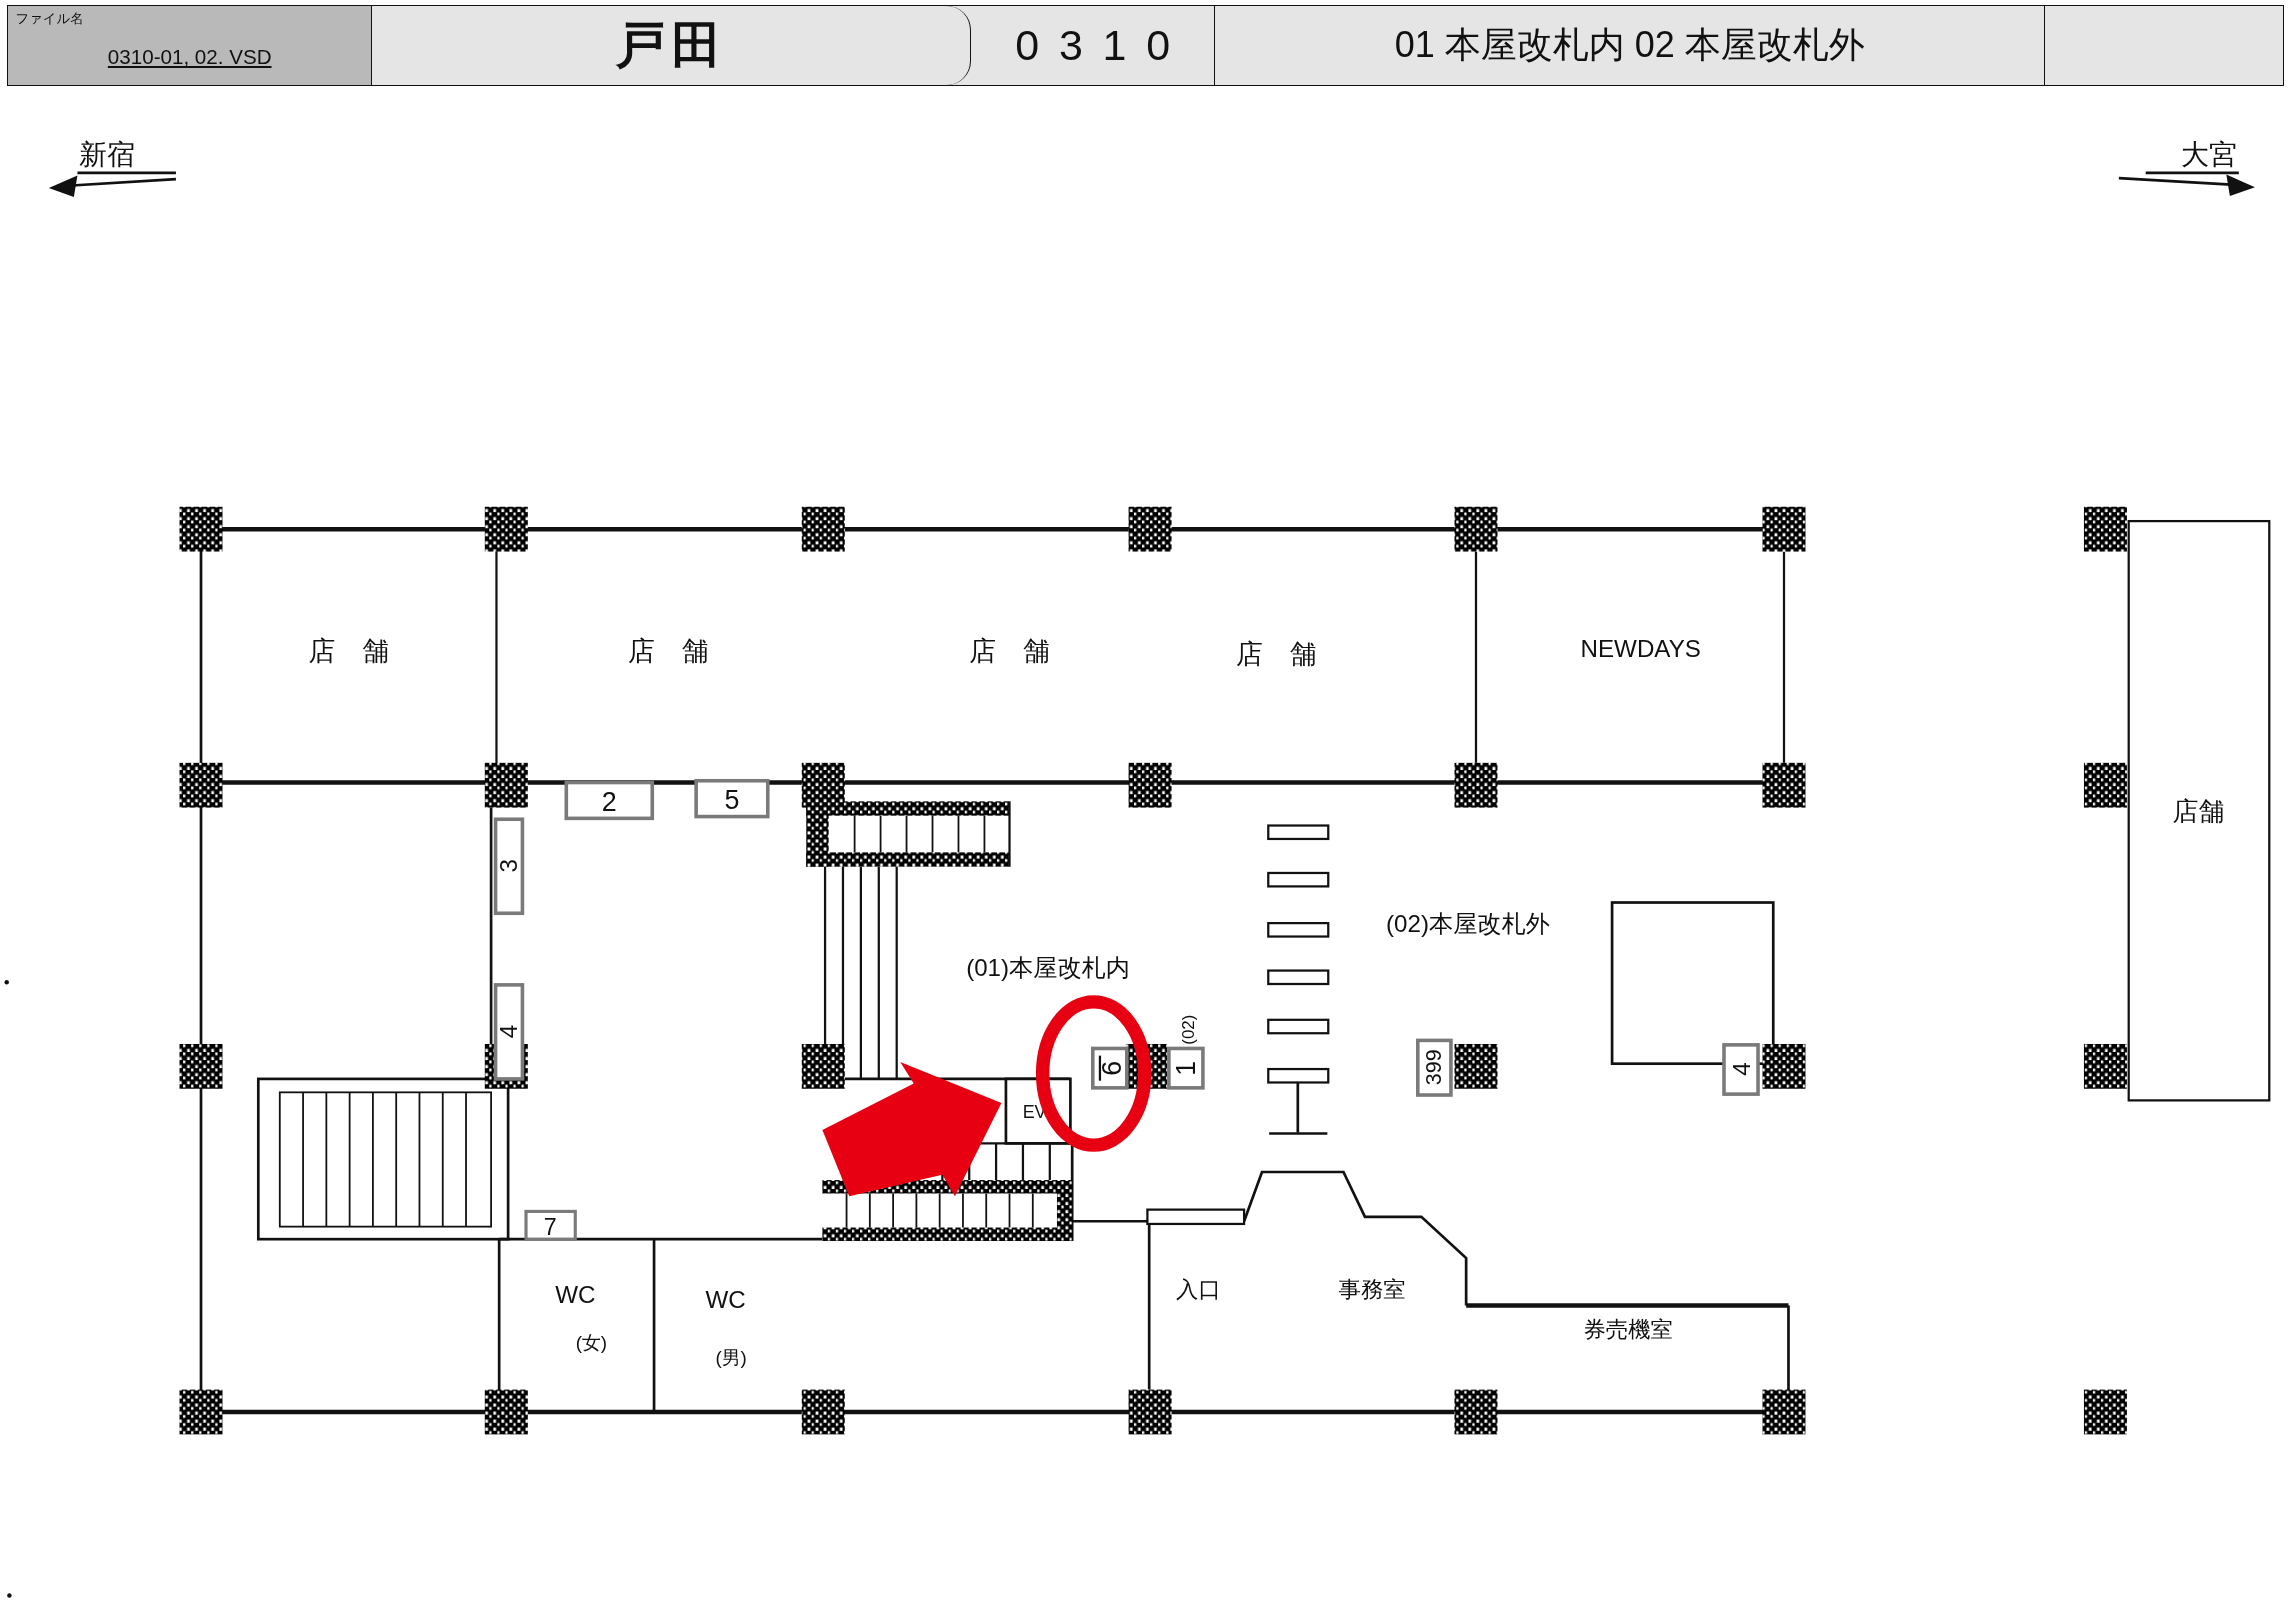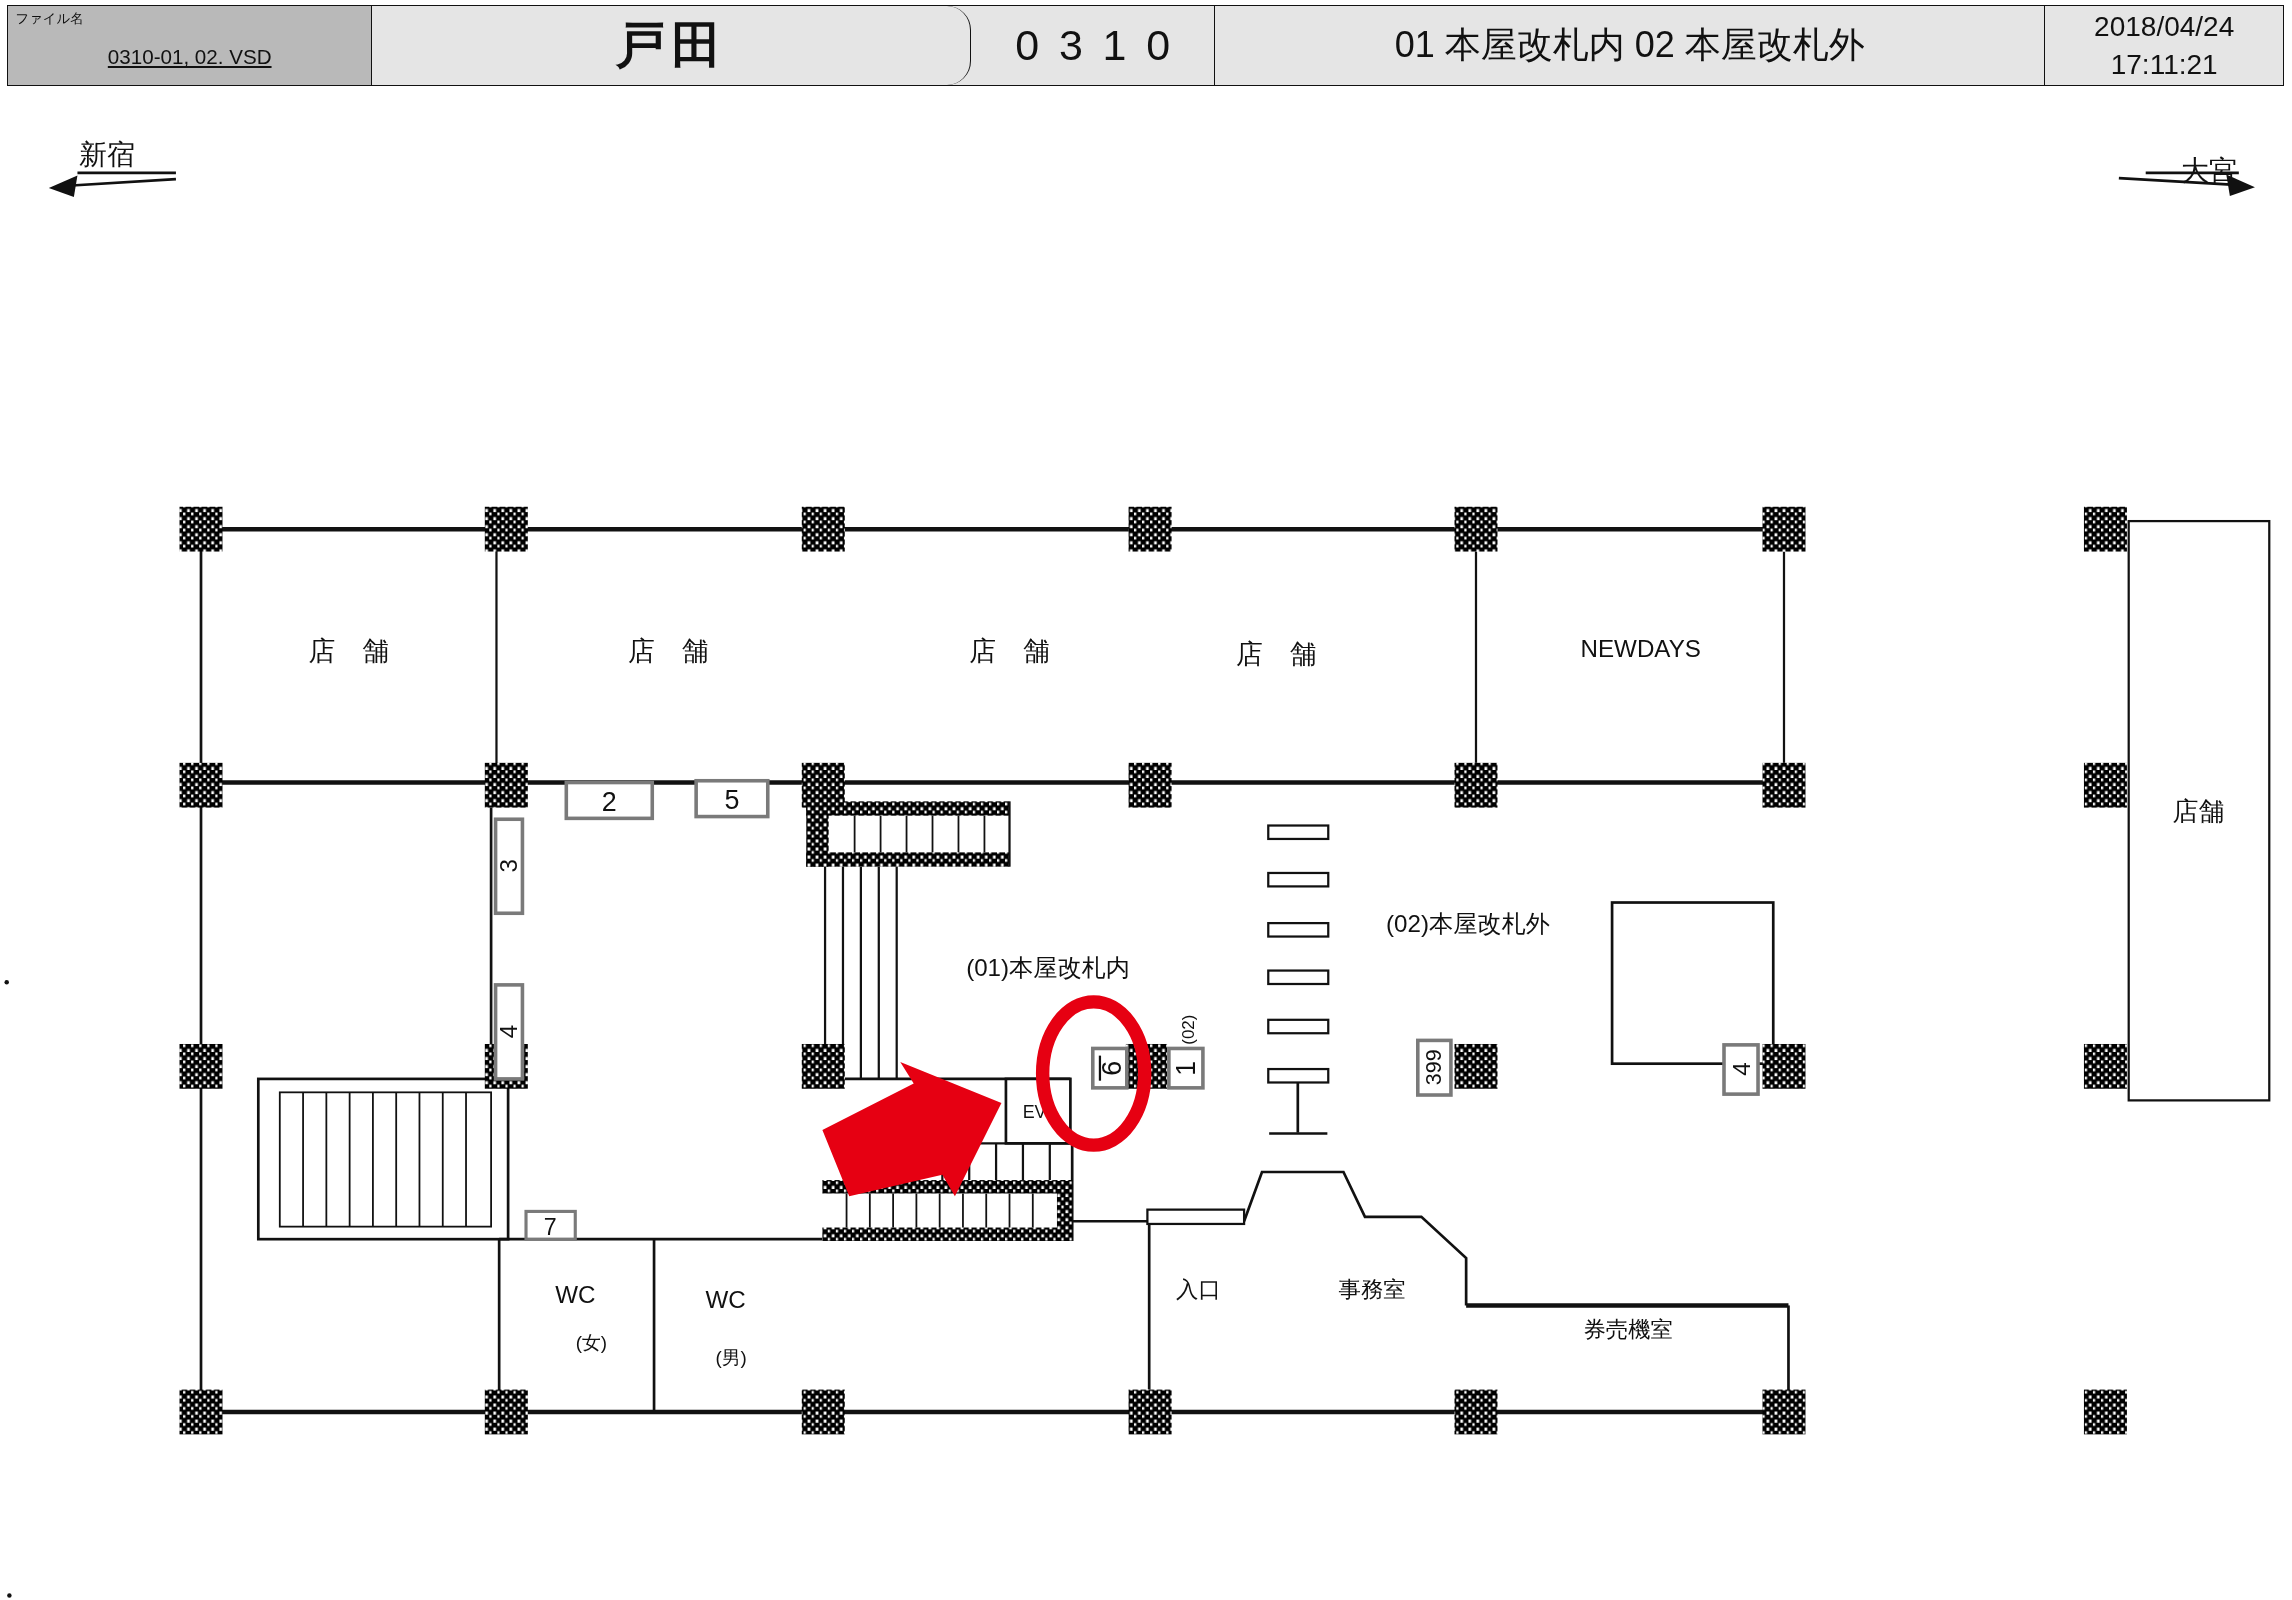--- a/index.html
+++ b/index.html
@@ -13,39 +13,35 @@
   .c-file{width:364px;background:#b9b9b9;display:block!important;position:relative;}
   .c-file .flabel{position:absolute;left:7.2px;top:3.6px;font-size:13.4px;}
   .c-file .fname{position:absolute;left:0;right:0;top:39px;text-align:center;font-size:20.6px;text-decoration:underline;}
   .c-station{width:599px;font-size:50px;font-weight:bold;letter-spacing:5.4px;border-radius:24px;}
   .c-code{width:244px;font-size:43px;letter-spacing:19.7px;padding-left:19.7px;}
   .c-sheet{width:830px;font-size:36px;font-weight:normal;white-space:nowrap;}
   .c-date{flex:1;border-right:none!important;flex-direction:column;font-size:28px;line-height:38px;}
   
   .nav{position:absolute;font-size:28px;}
   .nav-left{left:79px;top:136px;}
-  .nav-right{right:56px;top:136px;margin-top:16px;}
+  .nav-right{right:56px;top:136px;}
   svg text{font-family:"Liberation Sans","DejaVu Sans",sans-serif;fill:#111;}
   .plansvg{position:absolute;left:0;top:0;}
 </style>
 </head>
 <body>
 
 <div class="hdr">
   <div class="cell c-file">
     <div class="flabel">ファイル名</div>
     <div class="fname">0310-01, 02. VSD</div>
   </div>
   <div class="cell c-station">戸田</div>
   <div class="cell c-code">0310</div>
   <div class="cell c-sheet">01 本屋改札内 02 本屋改札外</div>
-  <div class="cell c-date">
-    <div>2018/04/24</div>
-    <div>17:11:21</div>
-  </div>
 </div>
 
 <div class="nav nav-left">新宿</div>
 <div class="nav nav-right">大宮</div>
 
 <svg class="plansvg" width="2293" height="1600" viewBox="0 0 2560 1787">
   <defs>
     <pattern id="hatch" width="9" height="9" patternUnits="userSpaceOnUse">
       <rect width="9" height="9" fill="#000"></rect>
       <rect x="1.5" y="1.5" width="3" height="3.5" fill="#fff"></rect>

